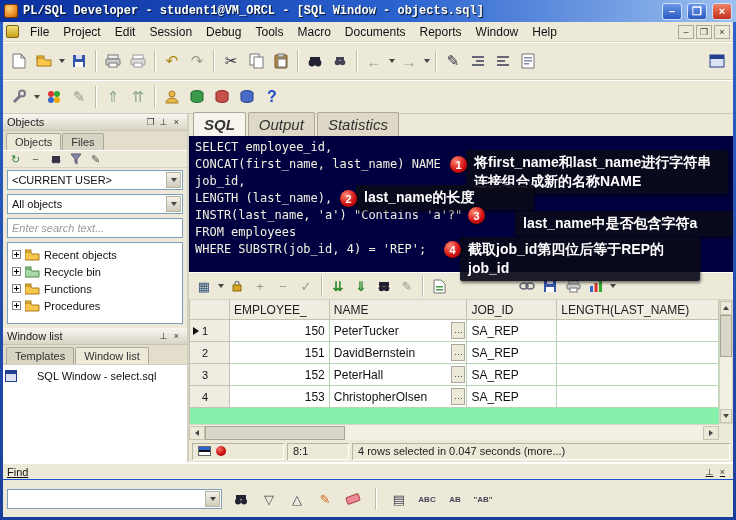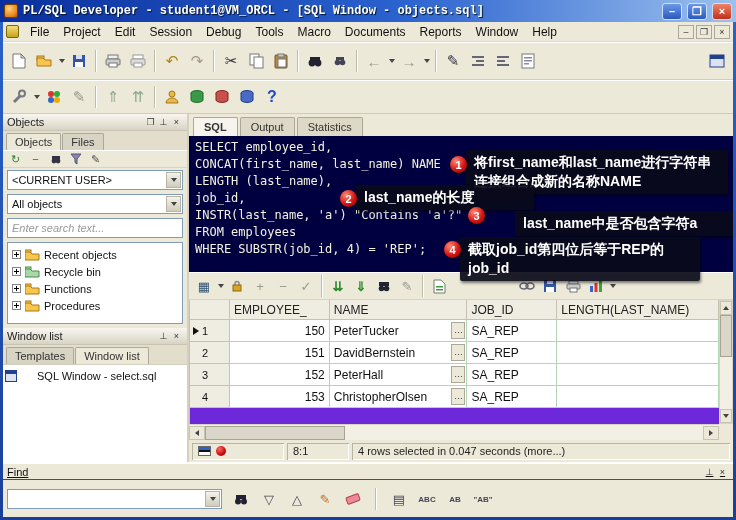--- a/index.html
+++ b/index.html
@@ -63,40 +63,40 @@
   .plusbox::before{content:"";position:absolute;left:1px;right:1px;top:3px;height:1px;background:#000;}
   .plusbox::after{content:"";position:absolute;top:1px;bottom:1px;left:3px;width:1px;background:#000;}
   .wl-content{flex:1;background:#fff;border-top:1px solid #d4d0c0;padding:3px 2px;}
   .wl-item{display:flex;align-items:center;gap:20px;height:16px;font-size:11px;}
   .wl-icon{width:12px;height:12px;background:#dce2f2;border:1px solid #23408e;position:relative;flex:none;}
   .wl-icon::before{content:"";position:absolute;left:0;right:0;top:0;height:3px;background:#23408e;}
 
   
   #right-area{position:absolute;left:189px;top:114px;width:544px;height:348px;background:#ece9d8;}
   #editor-tabs{position:absolute;left:0;top:0;right:0;height:22px;display:flex;align-items:flex-end;padding-left:4px;}
-  .etab{font-size:11px;padding:3px 10px;border:1px solid #aca899;border-bottom:none;border-radius:2px 2px 0 0;background:#ded9c6;margin-right:2px;color:#333;}
+  .etab{font-size:15px;padding:3px 10px;border:1px solid #aca899;border-bottom:none;border-radius:2px 2px 0 0;background:#ded9c6;margin-right:2px;color:#333;font-style:italic;}
   .etab.active{background:#f6f4ec;font-weight:bold;}
   #editor{position:absolute;left:0;top:22px;width:544px;height:136px;background:#000040;padding:3px 0 0 6px;overflow:hidden;}
   .code-line{font:12px "DejaVu Sans Mono",monospace;line-height:17px;color:#f2f2e0;white-space:pre;}
 
   .badge{position:absolute;width:17px;height:17px;border-radius:50%;z-index:7;color:#fff;font:bold 11px "Liberation Sans",sans-serif;
     display:flex;align-items:center;justify-content:center;background:radial-gradient(circle at 35% 30%,#ff8a72,#d41414 55%,#8e0000);box-shadow:0 1px 2px rgba(0,0,0,.6);}
   .ann{position:absolute;z-index:6;background:rgba(10,10,26,.92);color:#fff;font-weight:bold;font-size:14px;line-height:19px;padding:3px 8px;border-radius:2px;box-shadow:1px 2px 3px rgba(0,0,0,.5);}
   #badge1{left:261px;top:42px;} #ann1{left:277px;top:36px;width:262px;}
   #badge2{left:151px;top:76px;} #ann2{left:167px;top:71px;width:178px;}
   #badge3{left:279px;top:93px;} #ann3{left:295px;top:97px;width:240px;margin-left:31px;}
   #badge4{left:255px;top:127px;} #ann4{left:271px;top:123px;width:240px;}
 
   #grid-toolbar{position:absolute;left:0;top:158px;width:544px;height:28px;border-bottom:1px solid #d8d4c4;border-top:1px solid #fff;display:flex;align-items:center;padding:0 4px;gap:1px;}
   .gti{width:22px;height:22px;display:flex;align-items:center;justify-content:center;font-size:13px;color:#334;}
   .gti.green{color:#2a8a2a;font-weight:bold;}
   .gti.gray{color:#9a988a;}
 
   
-  #grid{position:absolute;left:0;top:186px;width:530px;height:124px;background:#6d28d9;border-left:1px solid #c5c2b2;overflow:hidden;}
+  #grid{position:absolute;left:0;top:186px;width:530px;height:124px;background:#86efac;border-left:1px solid #c5c2b2;overflow:hidden;}
   .gh{display:flex;height:20px;}
   .grow{display:flex;height:22px;}
   .gcell{border-right:1px solid #b5d6b5;border-bottom:1px solid #b5d6b5;font-size:12px;display:flex;align-items:center;padding:0 4px;overflow:hidden;white-space:nowrap;background:#fff;}
   .hcell{background:#efede1 !important;border-right:1px solid #c5c2b2;border-bottom:1px solid #c5c2b2;color:#222;}
   .c0{width:40px;background:#efede1;border-right:1px solid #c5c2b2;border-bottom:1px solid #c5c2b2;font-size:11px;padding-left:3px;}
   .c1{width:100px;} .c2{width:138px;position:relative;} .c3{width:90px;} .c4{width:162px;}
   .grow .c1{justify-content:flex-end;}
   .marker{width:0;height:0;border-top:4px solid transparent;border-bottom:4px solid transparent;border-left:6px solid #111;margin-right:3px;visibility:hidden;}
   .active-row .marker{visibility:visible;}
   .ell{position:absolute;right:1px;top:2px;width:14px;height:17px;background:#ece9d8;border:1px solid #aca899;font-size:9px;line-height:15px;text-align:center;color:#333;}
@@ -430,22 +430,22 @@
   <div id="right-area">
     <div id="editor-tabs">
       <span class="etab active">SQL</span>
       <span class="etab">Output</span>
       <span class="etab">Statistics</span>
     </div>
 
     <div id="editor">
       <div class="code-line">SELECT employee_id,</div>
       <div class="code-line">CONCAT(first_name, last_name) NAME</div>
+      <div class="code-line">job_id,</div>
       <div class="code-line">LENGTH (last_name),</div>
-      <div class="code-line">job_id,</div>
       <div class="code-line">INSTR(last_name, 'a') "Contains 'a'?"</div>
       <div class="code-line">FROM employees</div>
       <div class="code-line">WHERE SUBSTR(job_id, 4) = 'REP';</div>
     </div>
 
     <span class="badge" id="badge1">1</span>
     <div class="ann" id="ann1">将first_name和last_name进行字符串连接组合成新的名称NAME</div>
     <span class="badge" id="badge2">2</span>
     <div class="ann" id="ann2">last_name的长度</div>
     <span class="badge" id="badge3">3</span>

